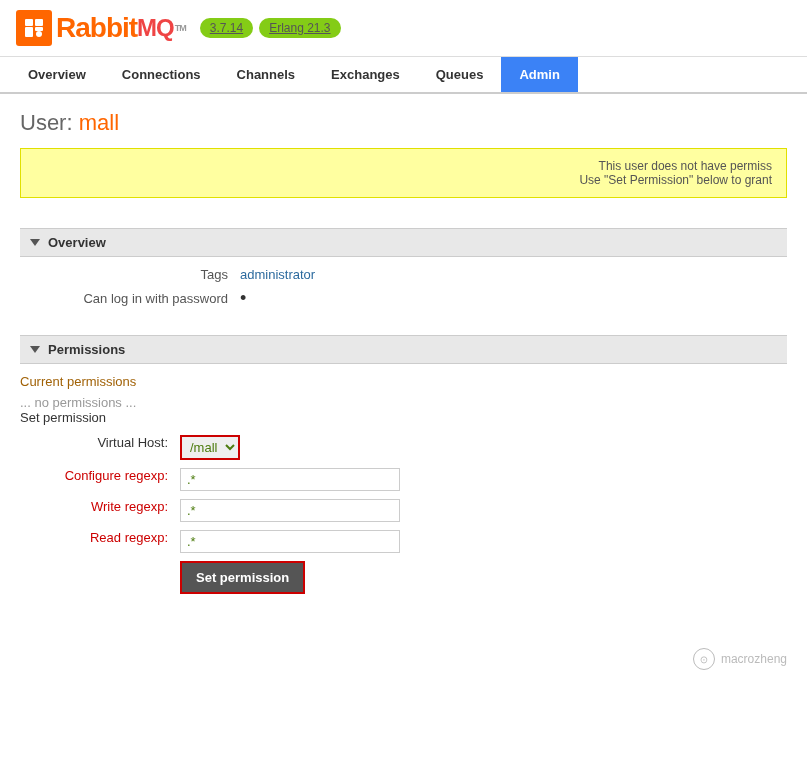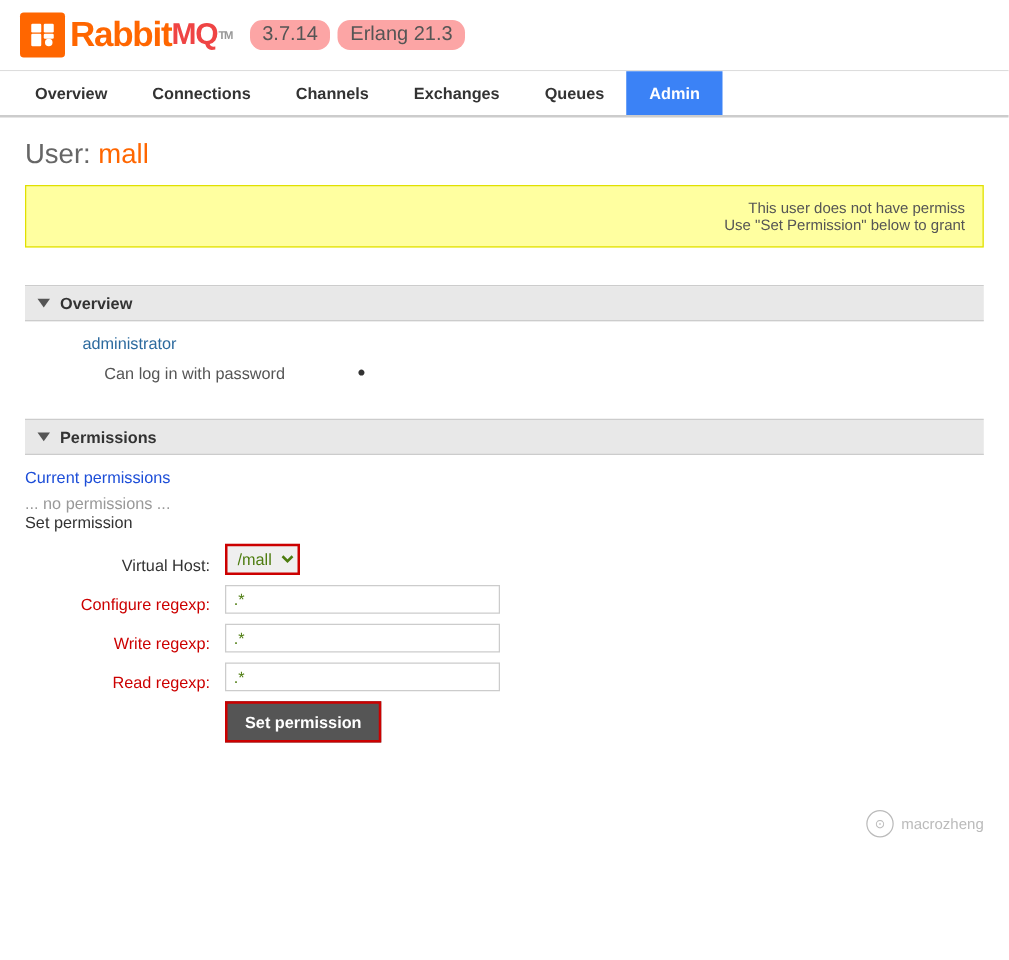--- a/index.html
+++ b/index.html
@@ -53,25 +53,26 @@
       justify-content: center;
       border-radius: 3px;
       margin-right: 4px;
     }
     .version-badges {
       display: flex;
       gap: 6px;
       margin-left: 14px;
     }
     .badge {
-      background: #fca5a5;
+      background: #84cc16;
       border-radius: 10px;
       padding: 3px 10px;
-      font-size: 16px;
+      font-size: 12px;
       color: #555;
+      text-decoration: underline;
     }
 
     
     .nav {
       display: flex;
       background: #fff;
       border-bottom: 2px solid #ccc;
       padding: 0 0 0 10px;
     }
     .nav-item {
@@ -158,53 +159,52 @@
     .overview-label {
       width: 220px;
       text-align: right;
       padding-right: 12px;
       color: #555;
       font-size: 13px;
     }
     .overview-value {
       color: #2c6a9e;
       font-size: 13px;
-      margin-left: 46px;
     }
     .bullet {
       font-size: 18px;
       color: #333;
     }
 
     
     .perm-section {
       padding: 10px 0;
     }
     .perm-link {
-      color: #1d4ed8;
+      color: #a16207;
       text-decoration: none;
       font-size: 13px;
       cursor: pointer;
       display: block;
       margin-bottom: 6px;
     }
     .no-perms {
       color: #999;
       font-size: 13px;
     }
     .set-permission-title {
       color: #333;
       font-size: 13px;
       margin-bottom: 10px;
     }
 
     
     .form-row {
       display: flex;
-      align-items: flex-end;
+      align-items: flex-start;
       margin-bottom: 8px;
     }
     .form-label {
       width: 160px;
       text-align: right;
       padding-right: 12px;
       color: #c00;
       font-size: 13px;
     }
     .form-label-black {
@@ -311,20 +311,21 @@
     <div>Use "Set Permission" below to grant</div>
   </div>
 
   <div class="section">
     <div class="section-header">
       <span class="triangle"></span>
       <span>Overview</span>
     </div>
     <div class="overview-table">
       <div class="overview-row">
+        <div class="overview-label">Tags</div>
         <div class="overview-value">administrator</div>
       </div>
       <div class="overview-row">
         <div class="overview-label">Can log in with password</div>
         <div class="overview-value bullet">•</div>
       </div>
     </div>
   </div>
 
   <div class="section">

